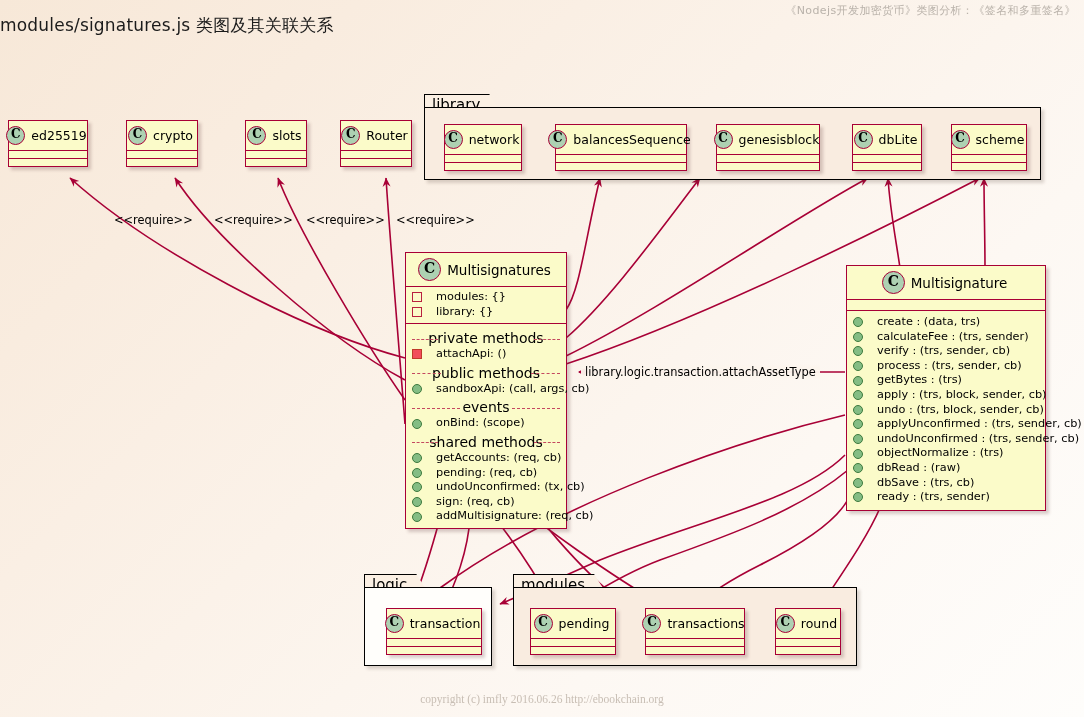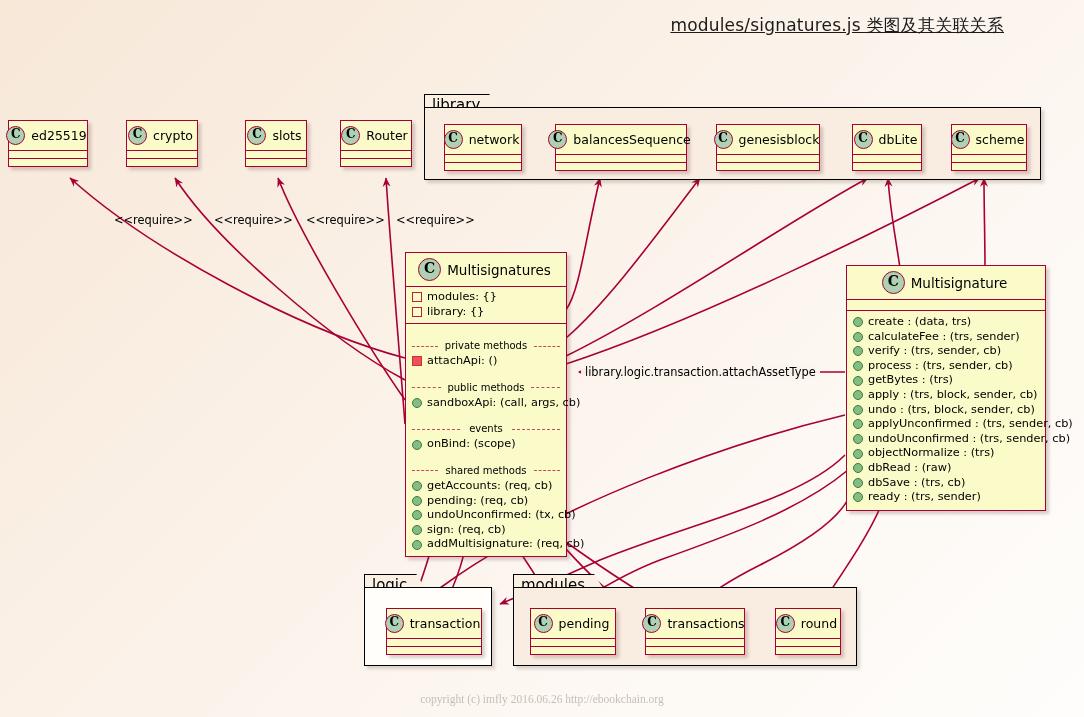--- a/index.html
+++ b/index.html
@@ -27,25 +27,24 @@
     height: 717px;
     pointer-events: none;
   }
 
   
   .diagram-title {
     position: absolute;
     left: 0;
     top: 14px;
     width: 1004px;
-    text-align: right;
+    text-align: left;
     font-size: 17px;
     color: #1b1b1b;
     letter-spacing: .2px;
-    text-decoration: underline;
   }
   .corner-note {
     position: absolute;
     right: 8px;
     top: 3px;
     font-size: 11px;
     color: #b9b2aa;
     letter-spacing: .4px;
   }
   .footer-note {
@@ -142,42 +141,42 @@
 
   .section {
     padding: 3px 6px 4px 6px;
     border-bottom: 1.5px solid #a80036;
   }
   .section:last-child { border-bottom: none; }
 
   .member {
     display: flex;
     align-items: center;
-    gap: 5px;
+    gap: 14px;
     font-size: 11.3px;
     line-height: 14.6px;
     color: #000;
     white-space: nowrap;
   }
   .mk {
     width: 8px;
     height: 8px;
     flex: 0 0 8px;
     display: inline-block;
   }
   .mk-field-pub { border: 1.2px solid #b8213f; background: transparent; }
   .mk-method-priv { background: #f24d5c; border: 1px solid #c0392b; }
   .mk-method-pub { background: #84bd84; border: 1px solid #3e7a3e; border-radius: 50%; }
 
   .sep-label {
     position: relative;
     text-align: center;
-    font-size: 10px;
-    color: #000;
-    margin: 12px 0 2px 0;
+    font-size: 14px;
+    color: #000;
+    margin: 5px 0 2px 0;
     line-height: 13px;
   }
   .sep-label::before,
   .sep-label::after {
     content: "";
     position: absolute;
     top: 50%;
     height: 0;
     border-top: 1px dashed #c4485f;
   }
@@ -197,20 +196,21 @@
     color: #000;
     white-space: nowrap;
     margin-top: 8px;
   }
 </style>
 </head>
 <body>
 
 <div id="canvas">
 
+  <div class="corner-note">《Nodejs开发加密货币》类图分析：《签名和多重签名》</div>
   <div class="diagram-title">modules/signatures.js 类图及其关联关系</div>
 
   <svg class="edges" viewBox="0 0 1084 717">
     <defs>
       <marker id="arrHead" markerWidth="11" markerHeight="11" refX="9.4" refY="4.2" orient="auto" markerUnits="userSpaceOnUse">
         <path d="M0.6,0.2 L10,4.2 L0.6,8.2 L3.6,4.2 Z" fill="#a80036"></path>
       </marker>
       <marker id="diamond" markerWidth="14" markerHeight="10" refX="1" refY="5" orient="auto" markerUnits="userSpaceOnUse">
         <path d="M0,5 L6,1.6 L12,5 L6,8.4 Z" fill="#a80036"></path>
       </marker>

